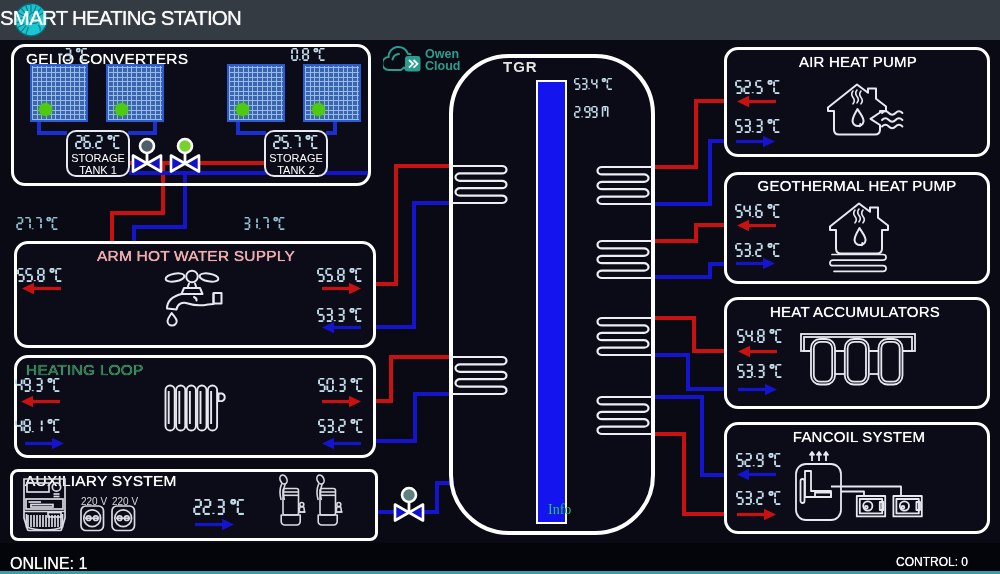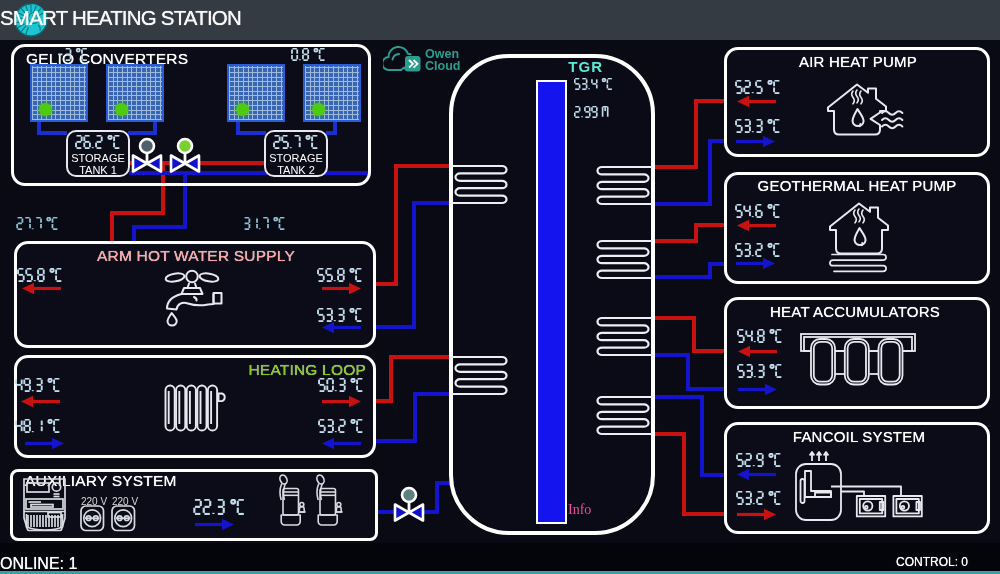--- a/index.html
+++ b/index.html
@@ -19,21 +19,21 @@
         <line x1="26.8" y1="5.4" x2="21.8" y2="11.3"></line>
         <line x1="30.2" y1="9.4" x2="23.5" y2="13.2"></line>
         <circle cx="20" cy="15" r="5.5"></circle>
         <circle cx="21" cy="14" r="2.5"></circle>
         <path d="M24,22 q3,2 2,6"></path>
       </g>
     </svg>
     <div style="position:absolute;left:0;top:6px;width:1000px;text-align:left;font-size:20.5px;color:#fafafa;letter-spacing:-0.8px;text-shadow:0 0 0.8px #fafafa;z-index:4">SMART HEATING STATION</div>
     <div style="position:absolute;left:0;top:543px;width:1000px;height:31px;background:#04050a;z-index:1"></div>
     <div style="position:absolute;left:0;top:571px;width:1000px;height:3px;background:#3d9caa;z-index:2"></div>
-    <div style="position:absolute;left:0;top:555px;font-size:16px;color:#fff;text-shadow:0 0 0.7px #fff;z-index:4">ONLINE: 1</div>
+    <div style="position:absolute;left:10px;top:555px;font-size:16px;color:#fff;text-shadow:0 0 0.7px #fff;z-index:4">ONLINE: 1</div>
     <div style="position:absolute;right:32px;top:555px;font-size:12px;color:#fff;text-shadow:0 0 0.7px #fff;z-index:4">CONTROL: 0</div>
     <div style="position:absolute;left:11px;top:44px;width:361px;height:143px;background:#0c0c19;border-radius:14px;z-index:1"></div>
     <div style="position:absolute;left:14px;top:241px;width:363px;height:108px;background:#0c0c19;border-radius:14px;z-index:1"></div>
     <div style="position:absolute;left:14px;top:355px;width:363px;height:104px;background:#0c0c19;border-radius:14px;z-index:1"></div>
     <div style="position:absolute;left:10px;top:469px;width:369px;height:73px;background:#0c0c19;border-radius:8px;z-index:1"></div>
     <div style="position:absolute;left:724px;top:47px;width:267px;height:111px;background:#0c0c19;border-radius:14px;z-index:1"></div>
     <div style="position:absolute;left:724px;top:172px;width:267px;height:113px;background:#0c0c19;border-radius:14px;z-index:1"></div>
     <div style="position:absolute;left:724px;top:297px;width:267px;height:113px;background:#0c0c19;border-radius:14px;z-index:1"></div>
     <div style="position:absolute;left:724px;top:422px;width:267px;height:113px;background:#0c0c19;border-radius:14px;z-index:1"></div>
     <svg style="position:absolute;left:0;top:0;z-index:2" width="1000" height="574">
@@ -81,21 +81,21 @@
     </svg>
     <svg style="position:absolute;left:591px;top:239px;z-index:4" width="62" height="42" viewBox="0 0 62 42">
       <path d="M62,2 H11 a4.5,3.7 0 0 0 0,7.4 H53 a4.5,3.7 0 0 1 0,7.4 H11 a4.5,3.7 0 0 0 0,7.4 H53 a4.5,3.7 0 0 1 0,7.4 H11 a4.5,3.7 0 0 0 0,7.4 H62" stroke="#eceef2" stroke-width="2.2" fill="none"></path>
     </svg>
     <svg style="position:absolute;left:591px;top:316px;z-index:4" width="62" height="42" viewBox="0 0 62 42">
       <path d="M62,2 H11 a4.5,3.7 0 0 0 0,7.4 H53 a4.5,3.7 0 0 1 0,7.4 H11 a4.5,3.7 0 0 0 0,7.4 H53 a4.5,3.7 0 0 1 0,7.4 H11 a4.5,3.7 0 0 0 0,7.4 H62" stroke="#eceef2" stroke-width="2.2" fill="none"></path>
     </svg>
     <svg style="position:absolute;left:591px;top:395px;z-index:4" width="62" height="42" viewBox="0 0 62 42">
       <path d="M62,2 H11 a4.5,3.7 0 0 0 0,7.4 H53 a4.5,3.7 0 0 1 0,7.4 H11 a4.5,3.7 0 0 0 0,7.4 H53 a4.5,3.7 0 0 1 0,7.4 H11 a4.5,3.7 0 0 0 0,7.4 H62" stroke="#eceef2" stroke-width="2.2" fill="none"></path>
     </svg>
-    <div style="position:absolute;left:503px;top:58px;width:100px;text-align:right;font-size:15px;font-weight:700;color:#5eead4;letter-spacing:1px;z-index:5">TGR</div>
+    <div style="position:absolute;left:503px;top:58px;width:100px;text-align:left;font-size:15px;font-weight:700;color:#e5e5e5;letter-spacing:1px;z-index:5">TGR</div>
     <svg style="position:absolute;left:574px;top:78px;z-index:5" width="40" height="12" viewBox="0 0 67.2 20.4">
       <g stroke="#c3dcea" stroke-width="2.8" fill="#c3dcea">
         <line x1="1.6" y1="0.9" x2="8.6" y2="0.9"></line>
         <line x1="0.9" y1="2.3" x2="0.9" y2="9.0"></line>
         <line x1="1.7" y1="10.0" x2="8.4" y2="10.0"></line>
         <line x1="9.1" y1="11.0" x2="9.1" y2="17.7"></line>
         <line x1="1.6" y1="19.1" x2="8.6" y2="19.1"></line>
         <line x1="13.6" y1="0.9" x2="20.6" y2="0.9"></line>
         <line x1="21.1" y1="2.3" x2="21.1" y2="9.0"></line>
         <line x1="13.7" y1="10.0" x2="20.4" y2="10.0"></line>
@@ -132,21 +132,21 @@
         <line x1="38.3" y1="11.0" x2="38.3" y2="17.7"></line>
         <line x1="30.1" y1="2.3" x2="30.1" y2="9.0"></line>
         <line x1="30.9" y1="10.0" x2="37.6" y2="10.0"></line>
         <line x1="30.8" y1="19.1" x2="37.8" y2="19.1"></line>
         <line x1="48.1" y1="1.4" x2="48.1" y2="18.2"></line>
         <line x1="56.8" y1="1.4" x2="56.8" y2="18.2"></line>
         <line x1="48.4" y1="0.9" x2="56.5" y2="0.9"></line>
         <line x1="52.5" y1="2.0" x2="52.5" y2="8.6"></line>
       </g>
     </svg>
-    <div style="position:absolute;left:568px;top:502px;font-size:14px;color:#ec4899;z-index:5;font-family:'Liberation Serif',serif">Info</div>
+    <div style="position:absolute;left:548px;top:502px;font-size:14px;color:#22c55e;z-index:5;font-family:'Liberation Serif',serif">Info</div>
     <div style="position:absolute;left:26px;top:50px;width:340px;text-align:left;font-size:15.5px;color:#fff;letter-spacing:0.2px;font-weight:400;text-shadow:0 0 0.7px #fff;z-index:4">GELIO CONVERTERS</div>
     <svg style="position:absolute;left:57px;top:48px;z-index:5" width="32" height="13" viewBox="0 0 50.0 20.4">
       <g stroke="#c3dcea" stroke-width="2.8" fill="#c3dcea">
         <line x1="1.7" y1="10.0" x2="8.4" y2="10.0"></line>
         <line x1="13.6" y1="0.9" x2="20.6" y2="0.9"></line>
         <line x1="21.1" y1="2.3" x2="21.1" y2="9.0"></line>
         <line x1="13.7" y1="10.0" x2="20.4" y2="10.0"></line>
         <line x1="21.1" y1="11.0" x2="21.1" y2="17.7"></line>
         <line x1="13.6" y1="19.1" x2="20.6" y2="19.1"></line>
         <circle cx="33.2" cy="3.4" r="2.4" fill="none"></circle>
@@ -397,21 +397,21 @@
         <ellipse cx="46" cy="9.5" rx="9.5" ry="3.9" transform="rotate(10 46 9.5)"></ellipse>
         <circle cx="29" cy="8.5" r="5.8"></circle>
         <path d="M26,15.5 L24.5,20 M32,15.5 L33.5,20"></path>
         <path d="M21,20 H37 L39.5,26 H18.5 Z"></path>
         <path d="M18.5,26 C9,28.5 4,34 4,40.5 L13.5,41.5 C14.5,36 19,33.5 25,35.5 C33,38.2 40,37.5 45,36.5 L50.5,36 L50.5,26"></path>
         <rect x="50.5" y="25" width="8" height="10.5"></rect>
         <path d="M31,29 q3,1.5 2.5,3.5"></path>
         <path d="M8.7,45 C6.5,48.5 4.5,50.5 4.5,53 a4.6,4.6 0 0 0 9.2,0 C13.7,50.5 11,48.5 8.7,45 Z"></path>
       </g>
     </svg>
-    <div style="position:absolute;left:26px;top:361px;width:340px;text-align:right;font-size:15.5px;color:#84cc16;letter-spacing:0.2px;font-weight:400;text-shadow:0 0 0.7px #fff;z-index:4">HEATING LOOP</div>
+    <div style="position:absolute;left:26px;top:361px;width:340px;text-align:left;font-size:15.5px;color:#15803d;letter-spacing:0.2px;font-weight:400;text-shadow:0 0 0.7px #fff;z-index:4">HEATING LOOP</div>
     <svg style="position:absolute;left:15px;top:378px;z-index:5" width="47" height="14" viewBox="0 0 67.2 20.4">
       <g stroke="#c3dcea" stroke-width="2.8" fill="#c3dcea">
         <line x1="0.9" y1="2.3" x2="0.9" y2="9.0"></line>
         <line x1="1.7" y1="10.0" x2="8.4" y2="10.0"></line>
         <line x1="9.1" y1="2.3" x2="9.1" y2="9.0"></line>
         <line x1="9.1" y1="11.0" x2="9.1" y2="17.7"></line>
         <line x1="13.6" y1="0.9" x2="20.6" y2="0.9"></line>
         <line x1="21.1" y1="2.3" x2="21.1" y2="9.0"></line>
         <line x1="21.1" y1="11.0" x2="21.1" y2="17.7"></line>
         <line x1="12.9" y1="2.3" x2="12.9" y2="9.0"></line>

